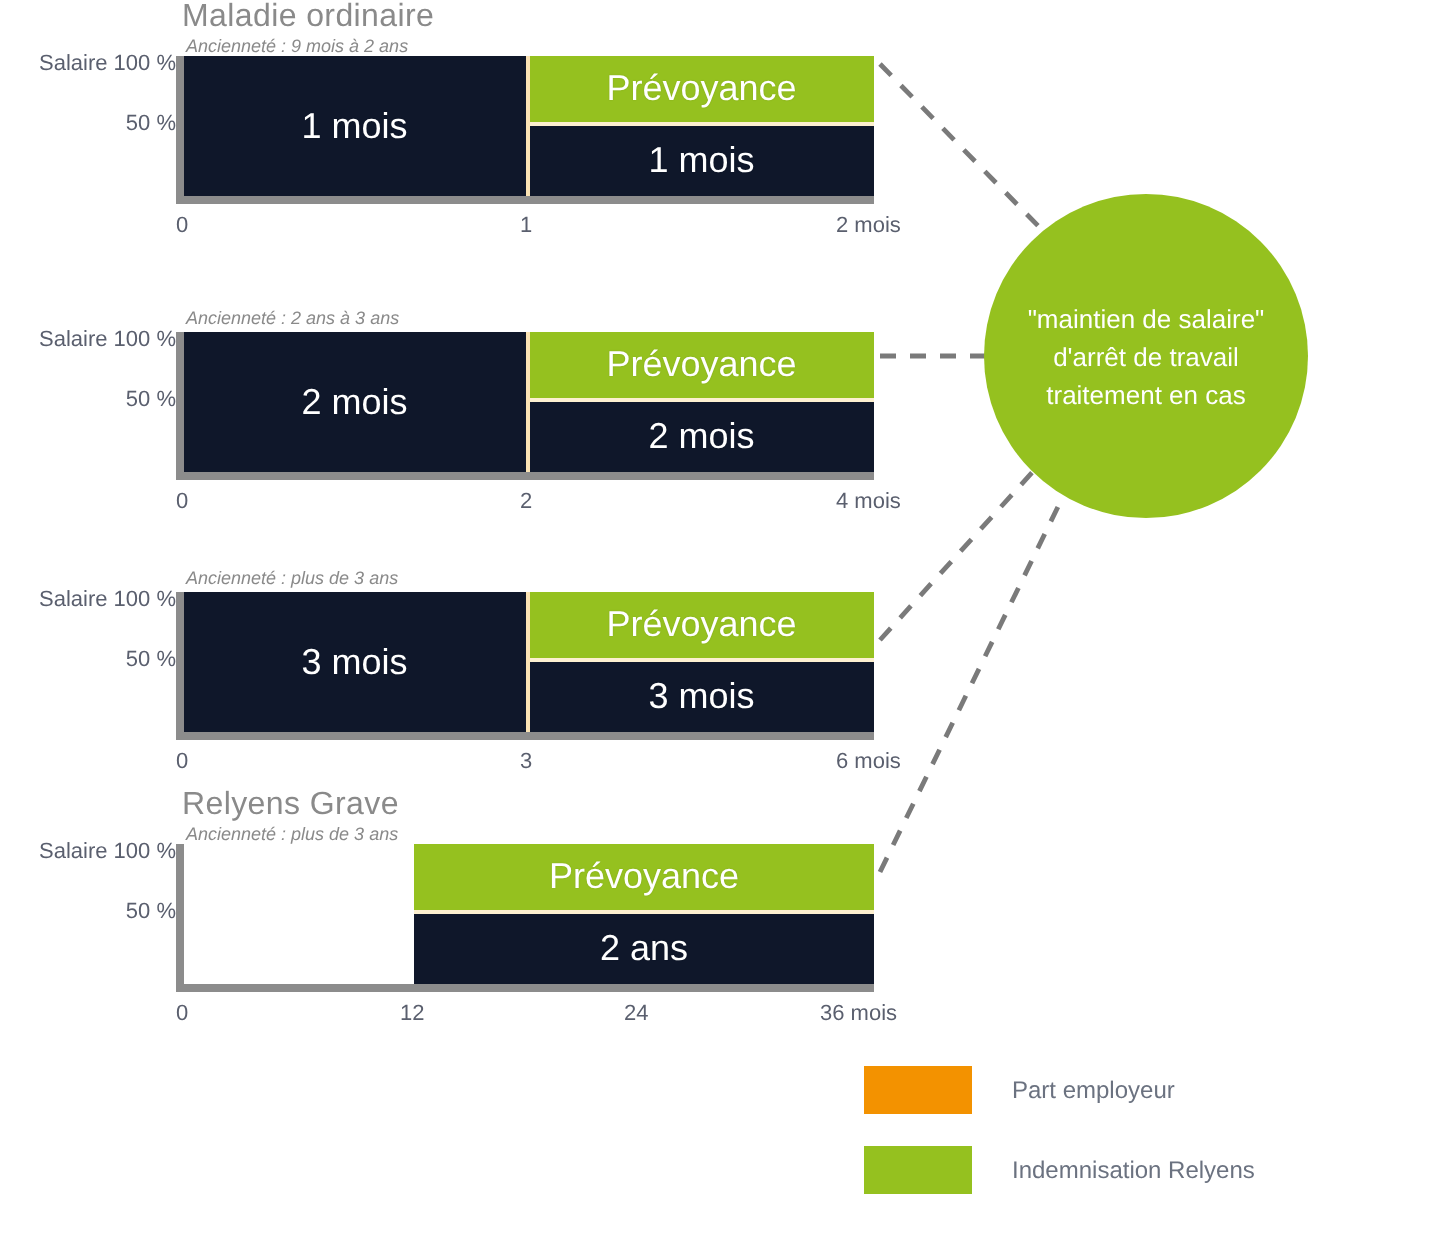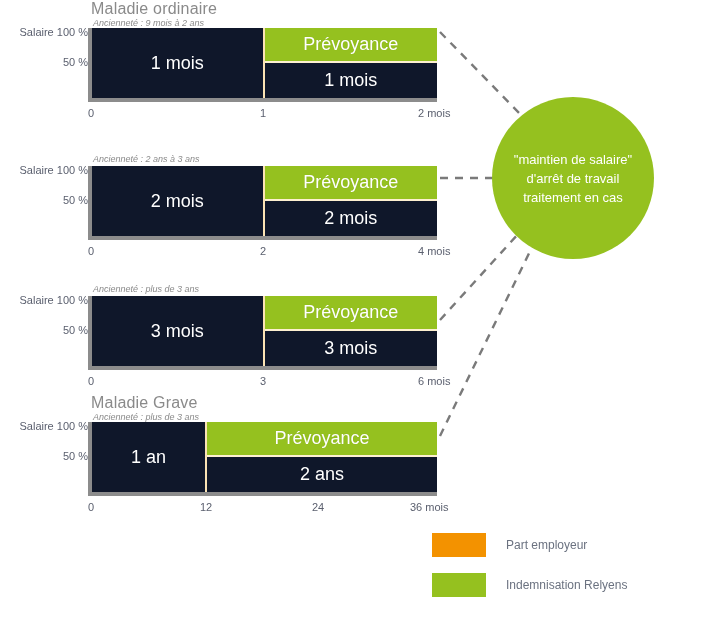--- a/index.html
+++ b/index.html
@@ -240,32 +240,31 @@
         <div class="seg employer rt-bot" style="width:50%;">3 mois</div>
       </div>
 
       <div class="xtick" style="left:0px;">0</div>
       <div class="xtick" style="left:172px;">3</div>
       <div class="xtick" style="left:330px;">6 mois</div>
     </div>
   </div>
 
   <div class="chart-block" style="top:394px; width:470px; height:130px;">
-    <div class="chart-title">Maladie Grave</div>
+    <div class="chart-title">Relyens Grave</div>
     <div class="chart-sub" style="top:18px;">Ancienneté : plus de 3 ans</div>
 
     <div class="plot" style="top:28px;">
       <div class="axis-y"></div>
       <div class="axis-x"></div>
 
       <div class="ylab ylab-100" style="top:-2px;">Salaire 100 %</div>
       <div class="ylab ylab-50" style="top:28px;">50 %</div>
 
       <div class="bars">
-        <div class="seg employer left" style="width:33.33%;">1 an</div>
         <div class="seg prev rt-top" style="width:66.67%;">Prévoyance</div>
         <div class="seg employer rt-bot" style="width:66.67%;">2 ans</div>
       </div>
 
       <div class="xtick" style="left:0px;">0</div>
       <div class="xtick" style="left:112px;">12</div>
       <div class="xtick" style="left:224px;text-align:center;">24</div>
       <div class="xtick" style="left:322px;">36 mois</div>
     </div>
   </div>

